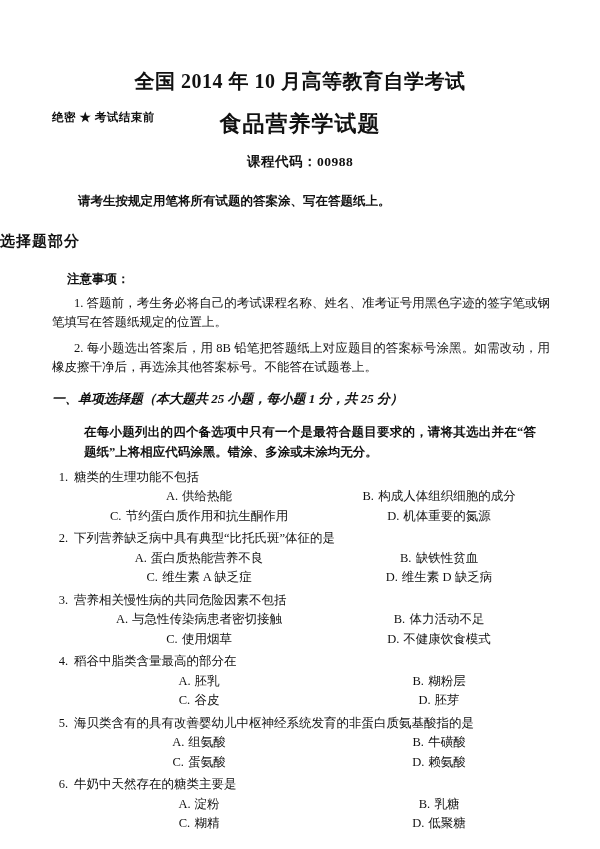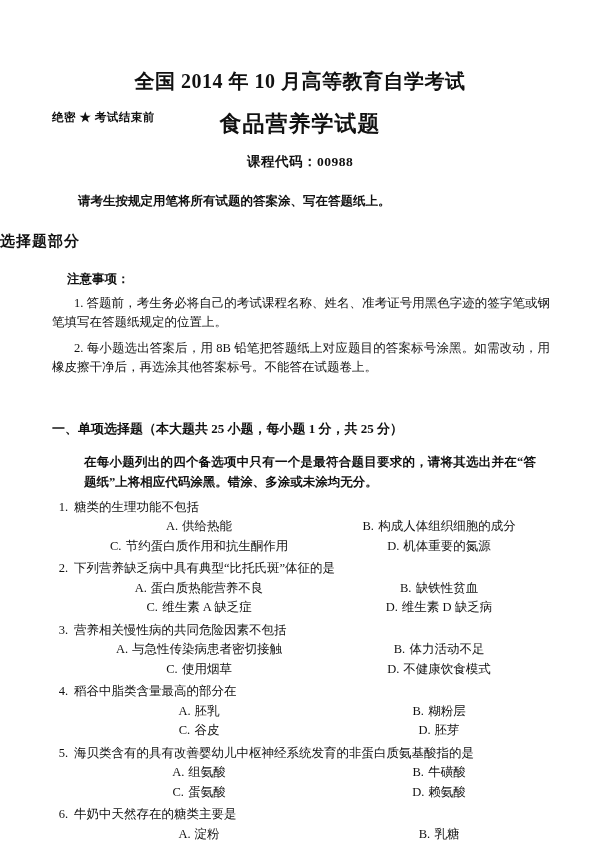--- a/index.html
+++ b/index.html
@@ -73,25 +73,26 @@
   .attention-item {
     margin-top: 6px;
     padding-left: 52px;
     padding-right: 50px;
     font-size: 12.5px;
     line-height: 1.55;
     text-indent: 22px;
     text-align: justify;
   }
   .big-section {
-    margin-top: 42px;
+    margin-top: 12px;
     padding-left: 52px;
     padding-right: 40px;
     font-size: 13px;
     font-weight: bold;
+    font-style: italic;
   }
   .big-section-desc {
     padding-left: 84px;
     padding-right: 64px;
     font-size: 12.5px;
     font-weight: bold;
     line-height: 1.6;
     margin-top: 14px;
     text-align: justify;
   }
@@ -251,17 +252,21 @@
     <div class="q-item">
       <div class="q-stem">
         <span class="q-num">6.</span>
         <span class="q-text">牛奶中天然存在的糖类主要是</span>
       </div>
       <div class="q-options">
         <div class="opt-row">
           <div class="opt-cell"><span class="opt-label">A.</span><span>淀粉</span></div>
           <div class="opt-cell"><span class="opt-label">B.</span><span>乳糖</span></div>
         </div>
+        <div class="opt-row">
+          <div class="opt-cell"><span class="opt-label">C.</span><span>糊精</span></div>
+          <div class="opt-cell"><span class="opt-label">D.</span><span>低聚糖</span></div>
+        </div>
       </div>
     </div>
 
   </div>
 </div>
 
 </body></html>

